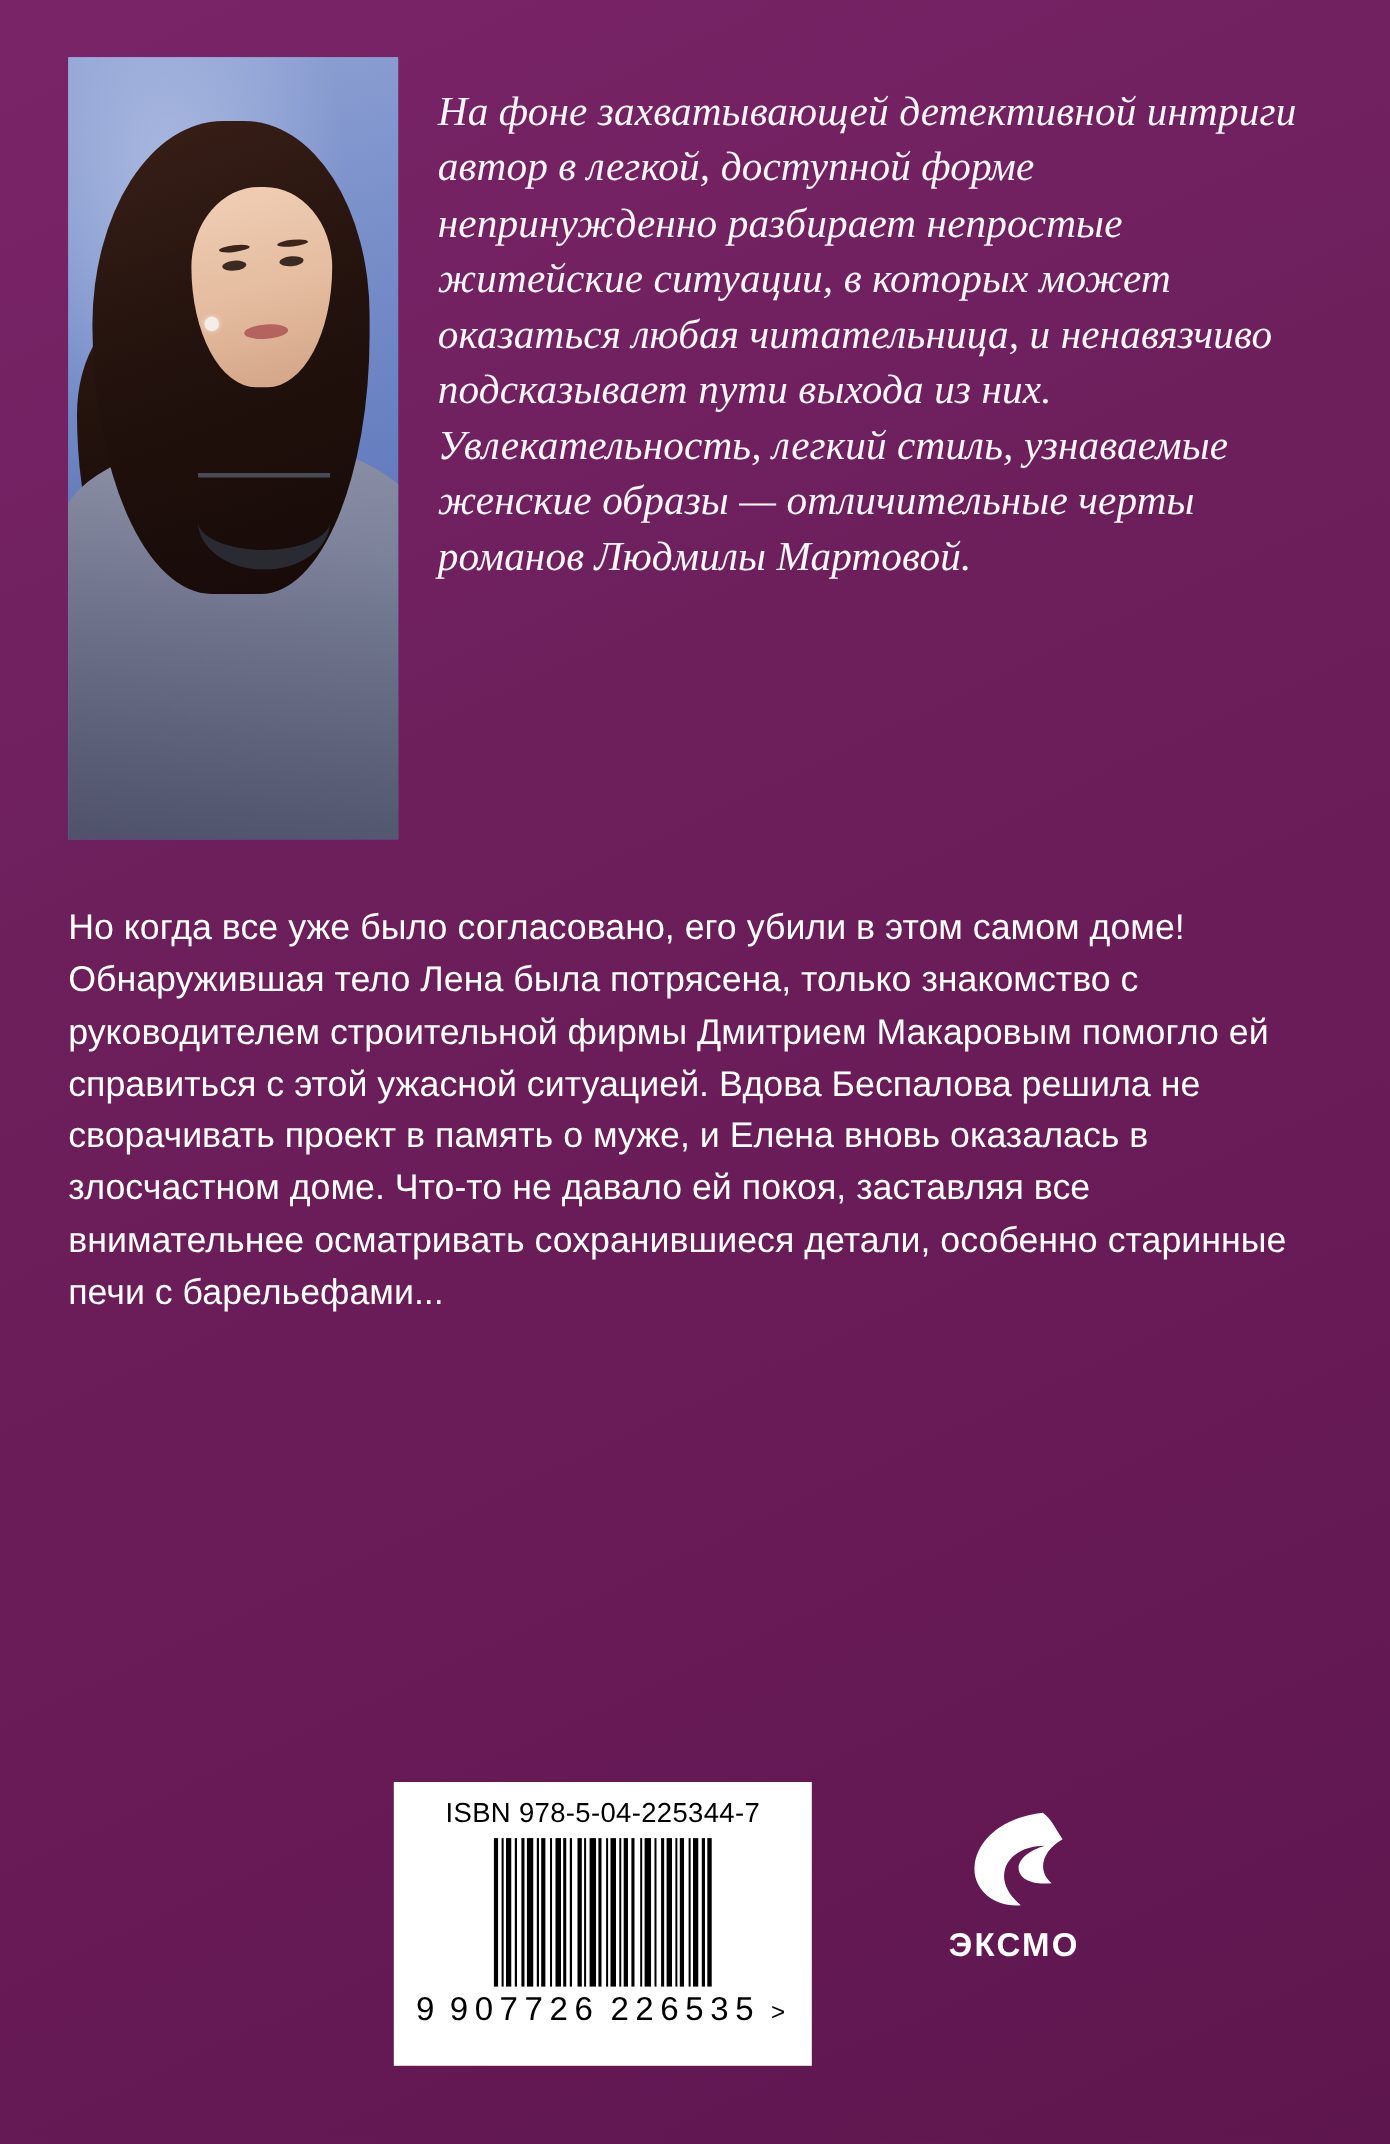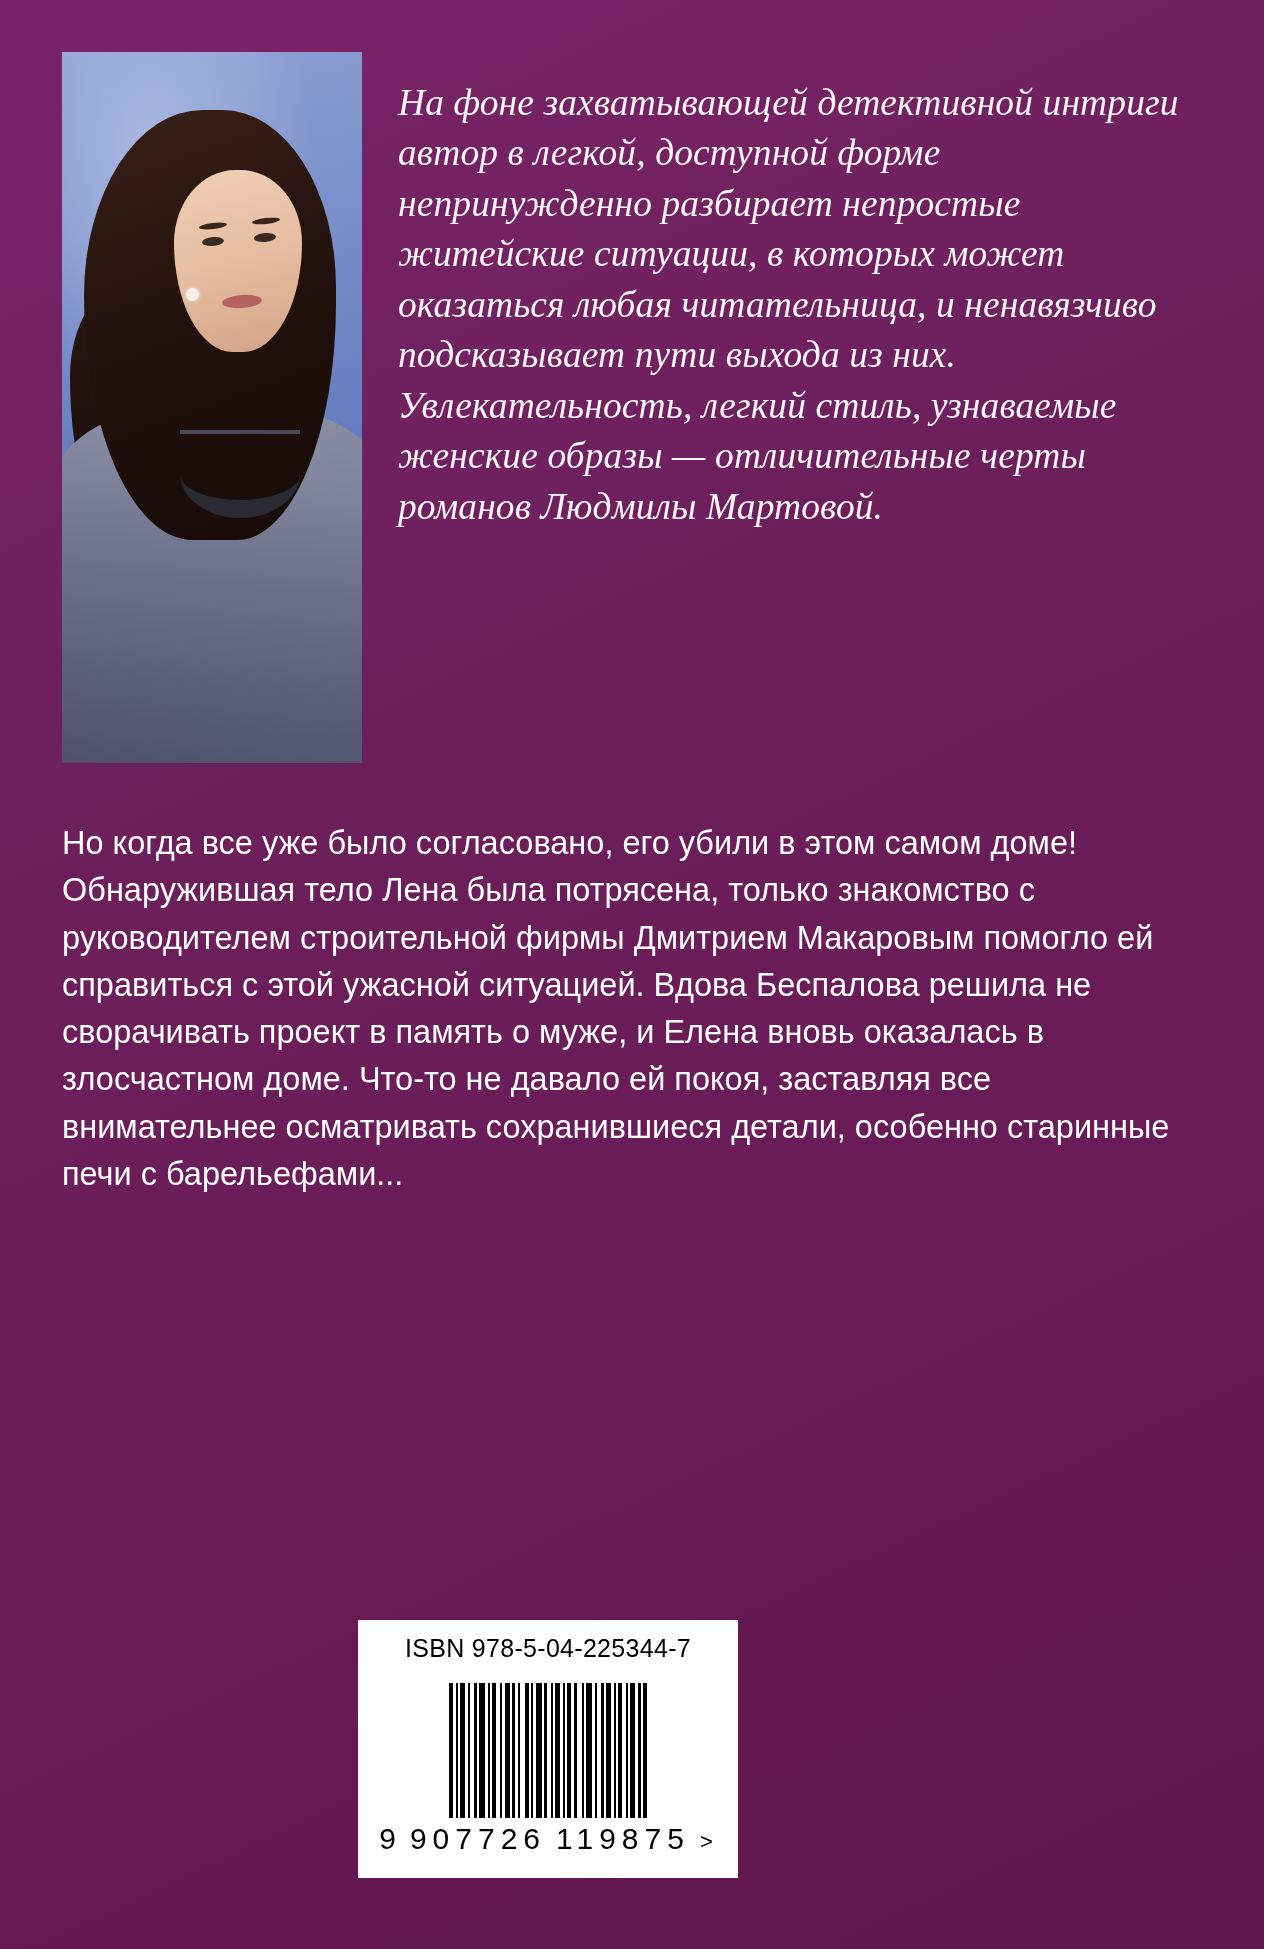--- a/index.html
+++ b/index.html
@@ -189,21 +189,21 @@
     background: #ffffff;
     box-sizing: border-box;
     padding: 14px 10px 8px 10px;
     text-align: center;
   }
   .isbn-text {
     font-family: "Liberation Sans", sans-serif;
     font-size: 25px;
     color: #000;
     letter-spacing: 0.3px;
-    margin-bottom: 20px;
+    margin-bottom: 8px;
   }
   .bars {
     display: flex;
     align-items: flex-end;
     justify-content: center;
     height: 135px;
     gap: 0;
     padding: 0 22px;
   }
   .bars i {
@@ -348,19 +348,27 @@
         <i style="width:2px;background:#fff"></i>
       <i style="width:5px"></i>
         <i style="width:3px;background:#fff"></i>
       <i style="width:3px"></i>
         <i style="width:2px;background:#fff"></i>
       <i style="width:4px"></i>
     </div>
     <div class="digits">
       <span class="lead">9</span>
       <span class="grp">907726</span>
-      <span class="grp">119875</span>
+      <span class="grp">226535</span>
       <span class="trail">&gt;</span>
     </div>
   </div>
 
+  <div class="publisher">
+    <div class="mark">
+      <svg width="104" height="104" viewBox="0 0 104 104" aria-hidden="true">
+        <path d="M78 10 C40 14, 18 36, 16 58 C14 80, 34 96, 58 94 C46 84, 40 72, 44 60 C48 48, 62 40, 80 40 C66 44, 56 52, 56 60 C56 70, 68 76, 86 74 C72 62, 78 44, 96 34 C88 22, 86 16, 78 10 Z" fill="#ffffff"></path>
+      </svg>
+    </div>
+    <div class="name">ЭКСМО</div>
+  </div>
 
 </div>
 
 </body></html>

